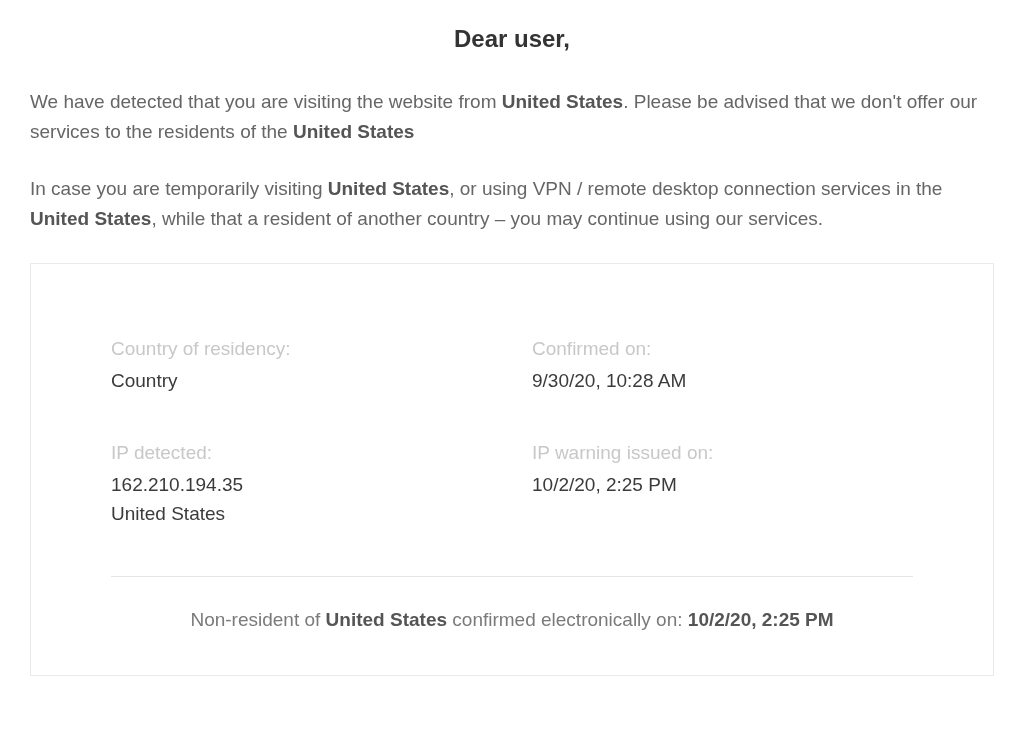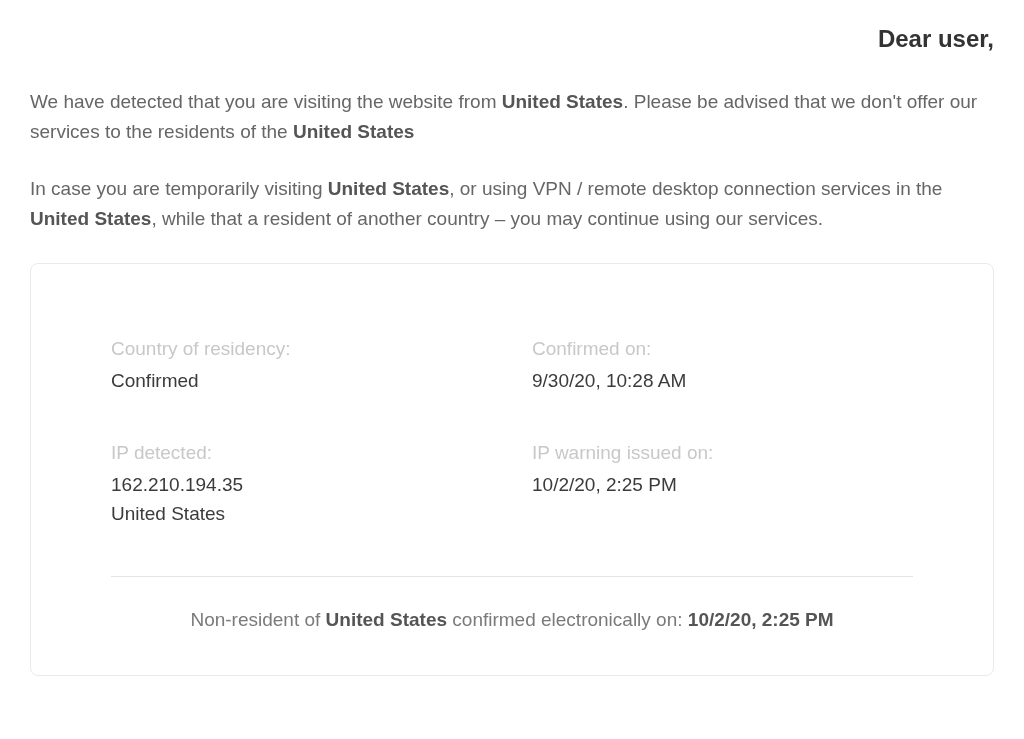--- a/index.html
+++ b/index.html
@@ -10,37 +10,37 @@
     body {
       font-family: -apple-system, BlinkMacSystemFont, "Segoe UI", Helvetica, Arial, sans-serif;
       background: #ffffff;
       color: #5a5a5a;
       padding: 20px 30px;
       width: 1024px;
       font-size: 19px;
       line-height: 1.55;
     }
     .heading {
-      text-align: right;
+      text-align: center;
       font-weight: 700;
       font-size: 24px;
       color: #333333;
       margin-bottom: 30px;
     }
     .paragraph {
       color: #666666;
       margin-bottom: 28px;
     }
     .paragraph b {
       font-weight: 700;
       color: #555555;
     }
     .card {
       border: 1px solid #eaeaea;
-      border-radius: 8px;
+      border-radius: 0;
       padding: 70px 80px 40px 80px;
       margin-top: 30px;
     }
     .grid {
       display: grid;
       grid-template-columns: 1fr 1fr;
       column-gap: 40px;
       row-gap: 42px;
     }
     .field-label {
@@ -79,21 +79,21 @@
 
 <p class="paragraph">
   <span>In case you are temporarily visiting </span><b>United States</b><span>, or using VPN / remote desktop connection services in the </span><b>United States</b><span>, while that a resident of another country – you may continue using our services.</span>
 </p>
 
 <div class="card">
   <div class="grid">
 
     <div>
       <div class="field-label">Country of residency:</div>
-      <div class="field-value">Confirmed</div>
+      <div class="field-value">Country</div>
     </div>
 
     <div>
       <div class="field-label">Confirmed on:</div>
       <div class="field-value">9/30/20, 10:28 AM</div>
     </div>
 
     <div>
       <div class="field-label">IP detected:</div>
       <div class="field-value">

